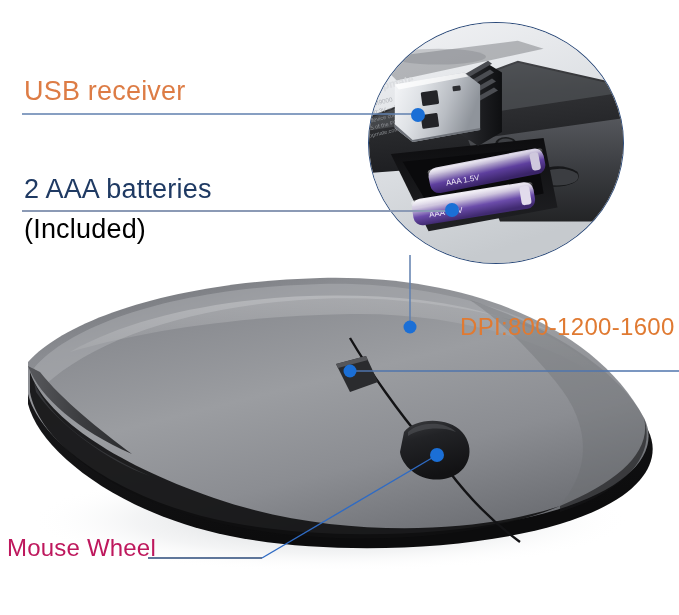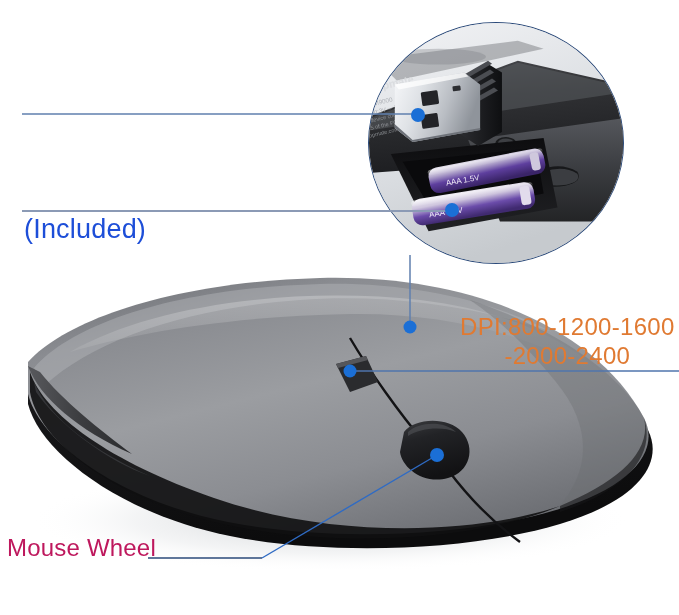--- a/index.html
+++ b/index.html
@@ -19,21 +19,21 @@
   .t-usb{
     left:24px;top:78px;
     font-size:27px;color:#dd7c45;letter-spacing:.2px;
   }
   .t-batt{
     left:24px;top:176px;
     font-size:27px;color:#1f3a63;letter-spacing:.2px;
   }
   .t-incl{
     left:24px;top:216px;
-    font-size:27px;color:#1d4ed8;letter-spacing:.2px;
+    font-size:27px;color:#000000;letter-spacing:.2px;
   }
   .t-wheel{
     left:7px;top:536px;
     font-size:24px;color:#be185d;letter-spacing:.2px;
   }
   .t-dpi{
     left:460px;top:312px;
     font-size:24px;color:#e07a32;letter-spacing:.3px;
     text-align:center;line-height:1.22;
   }
@@ -280,24 +280,25 @@
     <line x1="148" y1="558" x2="262" y2="558" stroke="#2b4a7a" stroke-width="1.5"></line>
     <line x1="262" y1="558" x2="437" y2="455" stroke="#2f6bc4" stroke-width="1.4"></line>
 
     <circle cx="418" cy="115" r="7" fill="#1b6fd6"></circle>
     <circle cx="452" cy="210" r="7" fill="#1b6fd6"></circle>
     <circle cx="410" cy="327" r="6.5" fill="#1b6fd6"></circle>
     <circle cx="350" cy="371" r="6.5" fill="#1b6fd6"></circle>
     <circle cx="437" cy="455" r="7" fill="#1b6fd6"></circle>
   </svg>
 
-
+  <div class="callout t-usb">USB receiver</div>
+
+  <div class="callout t-batt">2 AAA batteries</div>
 
   <div class="callout t-incl">(Included)</div>
 
   <div class="callout t-dpi">
     <span>DPI:800-1200-1600</span>
-    <span class="l2">-2000-2400</span>
   </div>
 
   <div class="callout t-wheel">Mouse Wheel</div>
 
 </div>
 
 </body></html>

